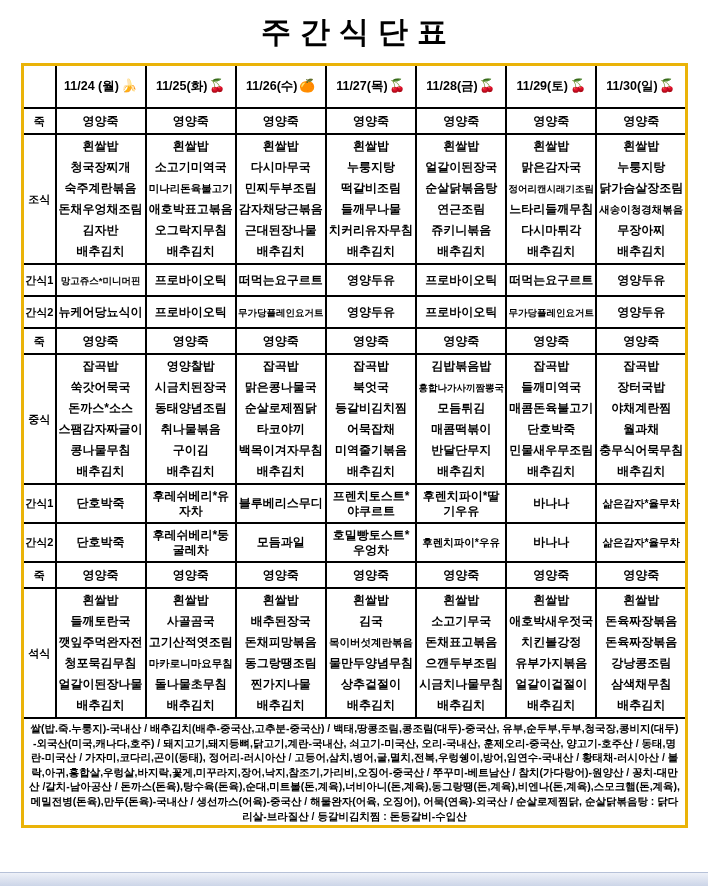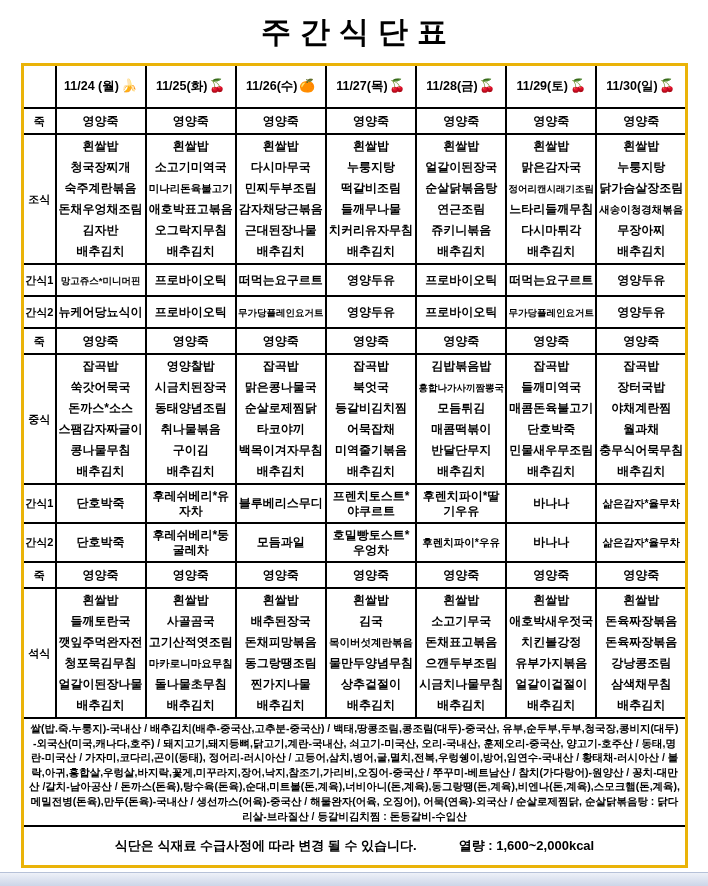--- a/index.html
+++ b/index.html
@@ -387,24 +387,16 @@
           <span class="line">강낭콩조림</span>
           <span class="line">삼색채무침</span>
           <span class="line">배추김치</span>
         </td>
       </tr>
     </tbody>
   <tfoot>
     <tr>
       <td class="origin-cell" colspan="8">쌀(밥.죽.누룽지)-국내산 / 배추김치(배추-중국산,고추분-중국산) / 백태,땅콩조림,콩조림(대두)-중국산, 유부,순두부,두부,청국장,콩비지(대두)-외국산(미국,캐나다,호주) / 돼지고기,돼지등뼈,닭고기,계란-국내산, 쇠고기-미국산, 오리-국내산, 훈제오리-중국산, 양고기-호주산 / 동태,명란-미국산 / 가자미,코다리,곤이(동태), 정어리-러시아산 / 고등어,삼치,병어,굴,멸치,전복,우렁쉥이,방어,임연수-국내산 / 황태채-러시아산 / 볼락,아귀,홍합살,우렁살,바지락,꽃게,미꾸라지,장어,낙지,참조기,가리비,오징어-중국산 / 쭈꾸미-베트남산 / 참치(가다랑어)-원양산 / 꽁치-대만산 /갈치-남아공산 / 돈까스(돈육),탕수육(돈육),순대,미트볼(돈,계육),너비아니(돈,계육),동그랑땡(돈,계육),비엔나(돈,계육),스모크햄(돈,계육),메밀전병(돈육),만두(돈육)-국내산 / 생선까스(어육)-중국산 / 해물완자(어육, 오징어), 어묵(연육)-외국산 / 순살로제찜닭, 순살닭볶음탕 : 닭다리살-브라질산 / 등갈비김치찜 : 돈등갈비-수입산</td>
     </tr>
-    <tr class="note-row">
-      <td colspan="8">
-        <div class="note-inner">
-          <span>식단은 식재료 수급사정에 따라 변경 될 수 있습니다.</span>
-          <span>열량 : 1,600~2,000kcal</span>
-        </div>
-      </td>
-    </tr>
   </tfoot>
 </table>
 
 <div class="scrollbar"></div>
 
 </body></html>

